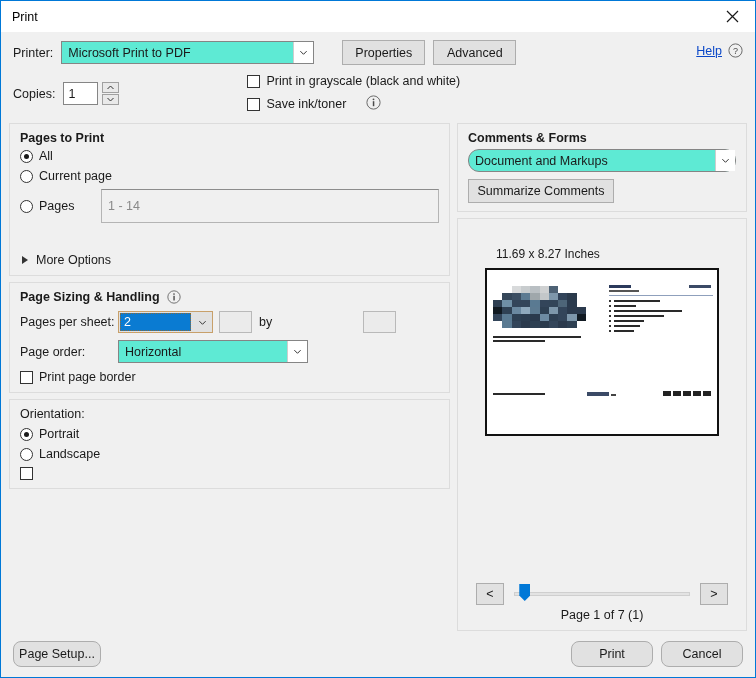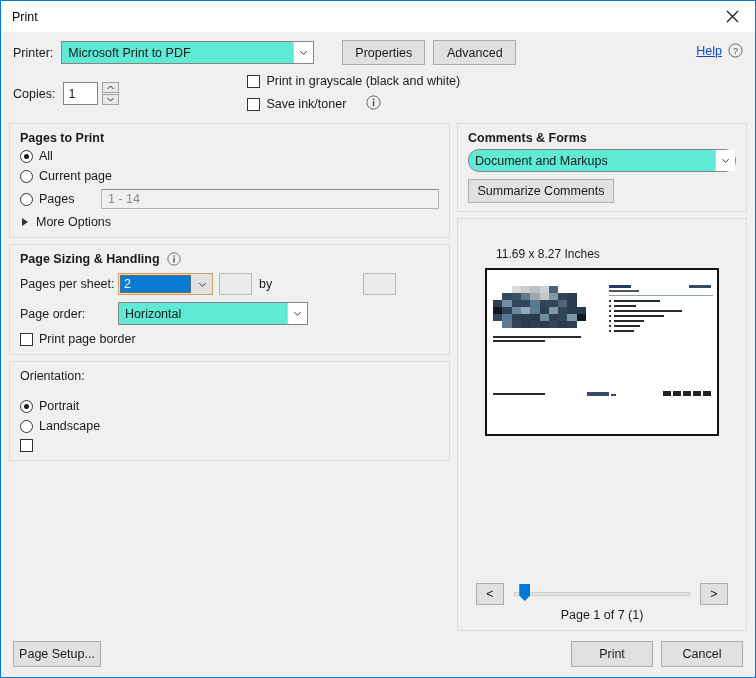--- a/index.html
+++ b/index.html
@@ -103,26 +103,26 @@
   .panel {
     background: #f0f0f0; border: 1px solid #dcdcdc;
     padding: 7px 10px 8px 10px;
   }
   .panel-title { font-weight: bold; font-size: 12.5px; margin-bottom: 4px; }
   .info-i { display: inline-block; vertical-align: -3px; margin-left: 4px; }
 
   .opt-list { display: flex; flex-direction: column; gap: 6px; }
 
   .pages-field {
-    flex: 1; height: 20px; background: #f0f0f0;
+    flex: 1; height: 34px; background: #f0f0f0;
     border: 1px solid #b4b4b4; border-top-color: #8c8c8c;
     color: #8a8a8a; font-size: 12.5px;
     display: flex; align-items: center; padding: 0 6px;
   }
-  .more-opts { display: flex; align-items: center; gap: 8px; padding-left: 2px; }
+  .more-opts { display: flex; align-items: center; gap: 8px; padding-left: 2px; margin-top: 24px; }
   .tri { width: 0; height: 0; border-left: 6px solid #333;
          border-top: 4px solid transparent; border-bottom: 4px solid transparent; }
 
   .sizing-btns { display: flex; gap: 6px; margin: 6px 0 8px 0; }
   .sizing-btns .btn { flex: 1; height: 25px; }
 
   .field-row { display: flex; align-items: center; margin-bottom: 7px; }
   .field-row .lbl { width: 98px; }
 
   .combo-sel {
@@ -195,21 +195,21 @@
     background: #0078d7;
     clip-path: polygon(0 0, 100% 0, 100% 68%, 50% 100%, 0 68%);
   }
   .page-label { font-size: 12.5px; margin-top: 3px; }
 
   
   .footer {
     height: 46px; min-height: 46px;
     display: flex; align-items: center; padding: 0 12px;
   }
-  .footer .btn { height: 26px; }
+  .footer .btn { height: 26px; border-radius: 8px; }
   .btn-pagesetup { width: 88px; }
   .btn-print { width: 82px; margin-left: auto; }
   .btn-cancel { width: 82px; margin-left: 8px; }
 </style>
 </head>
 <body>
 
 <div class="window" style="border-color: rgb(0, 120, 215);">
 
   <div class="titlebar">
@@ -350,21 +350,21 @@
           </div>
         </div>
 
         <div class="ctl-row">
           <span class="cb"></span>
           <span class="lbl">Print page border</span>
         </div>
       </div>
 
       <div class="panel">
-        <div class="lbl" style="margin-bottom:16px;">Orientation:</div>
+        <div class="lbl" style="margin-bottom:6px;">Orientation:</div>
         <div class="opt-list">
           <div class="ctl-row">
             <span class="rb on"></span>
             <span class="lbl">Portrait</span>
           </div>
           <div class="ctl-row">
             <span class="rb"></span>
             <span class="lbl">Landscape</span>
           </div>
           <div class="ctl-row">

